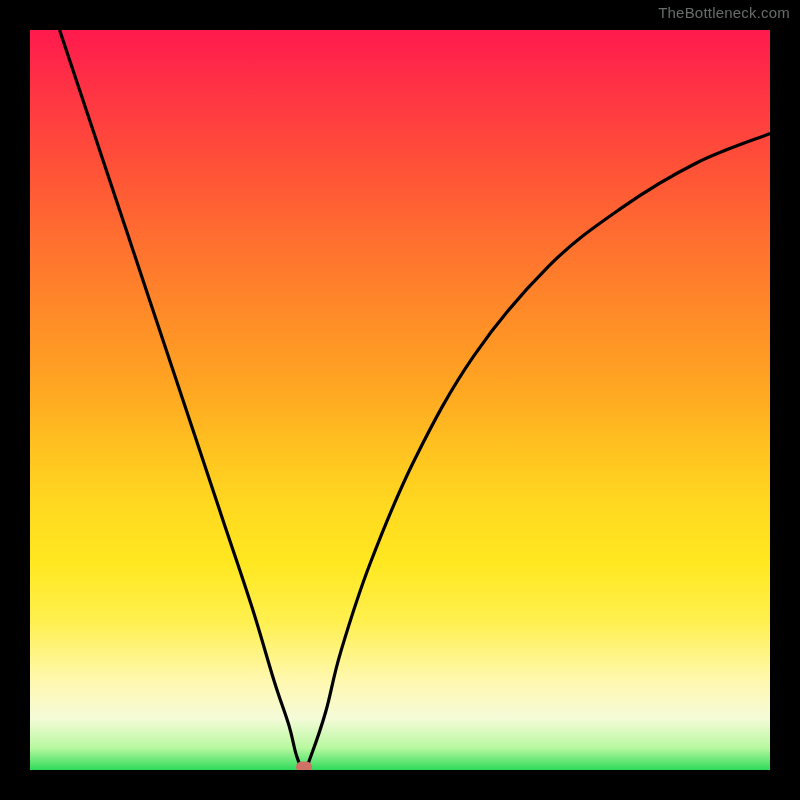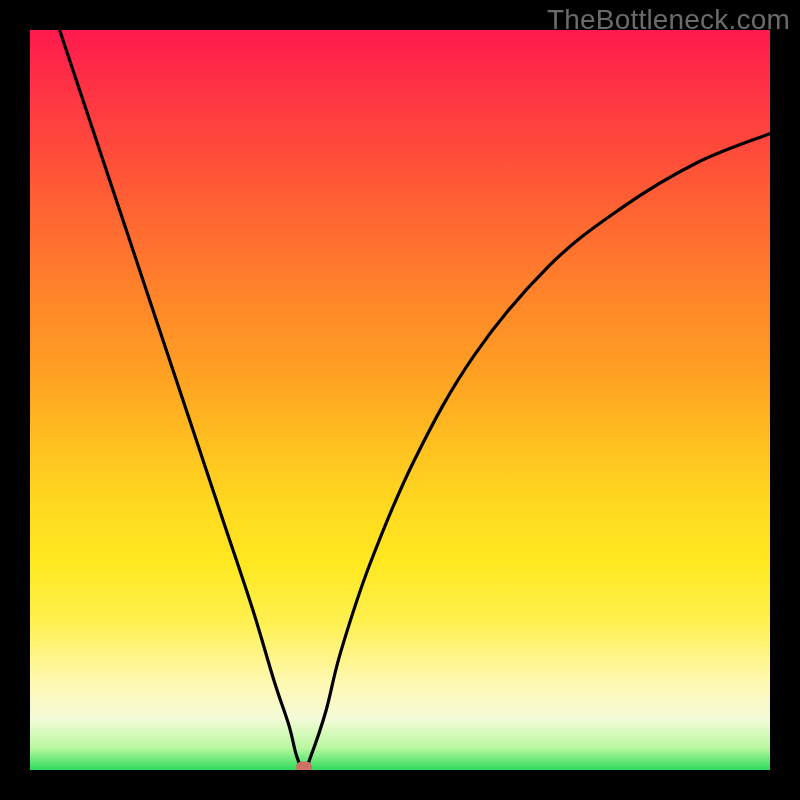--- a/index.html
+++ b/index.html
@@ -46,21 +46,21 @@
       #f5fbd8 93%,
       #b8f8a0 97%,
       #2edb5a 100%
     );
   }
   .attribution {
     position: absolute;
     top: 4px;
     right: 10px;
     color: #6a6c6c;
-    font-size: 28px;
+    font-size: 15px;
     font-weight: 500;
     letter-spacing: 0.2px;
   }
   svg.curve {
     position: absolute;
     inset: 0;
     width: 740px;
     height: 740px;
   }
   .marker {

